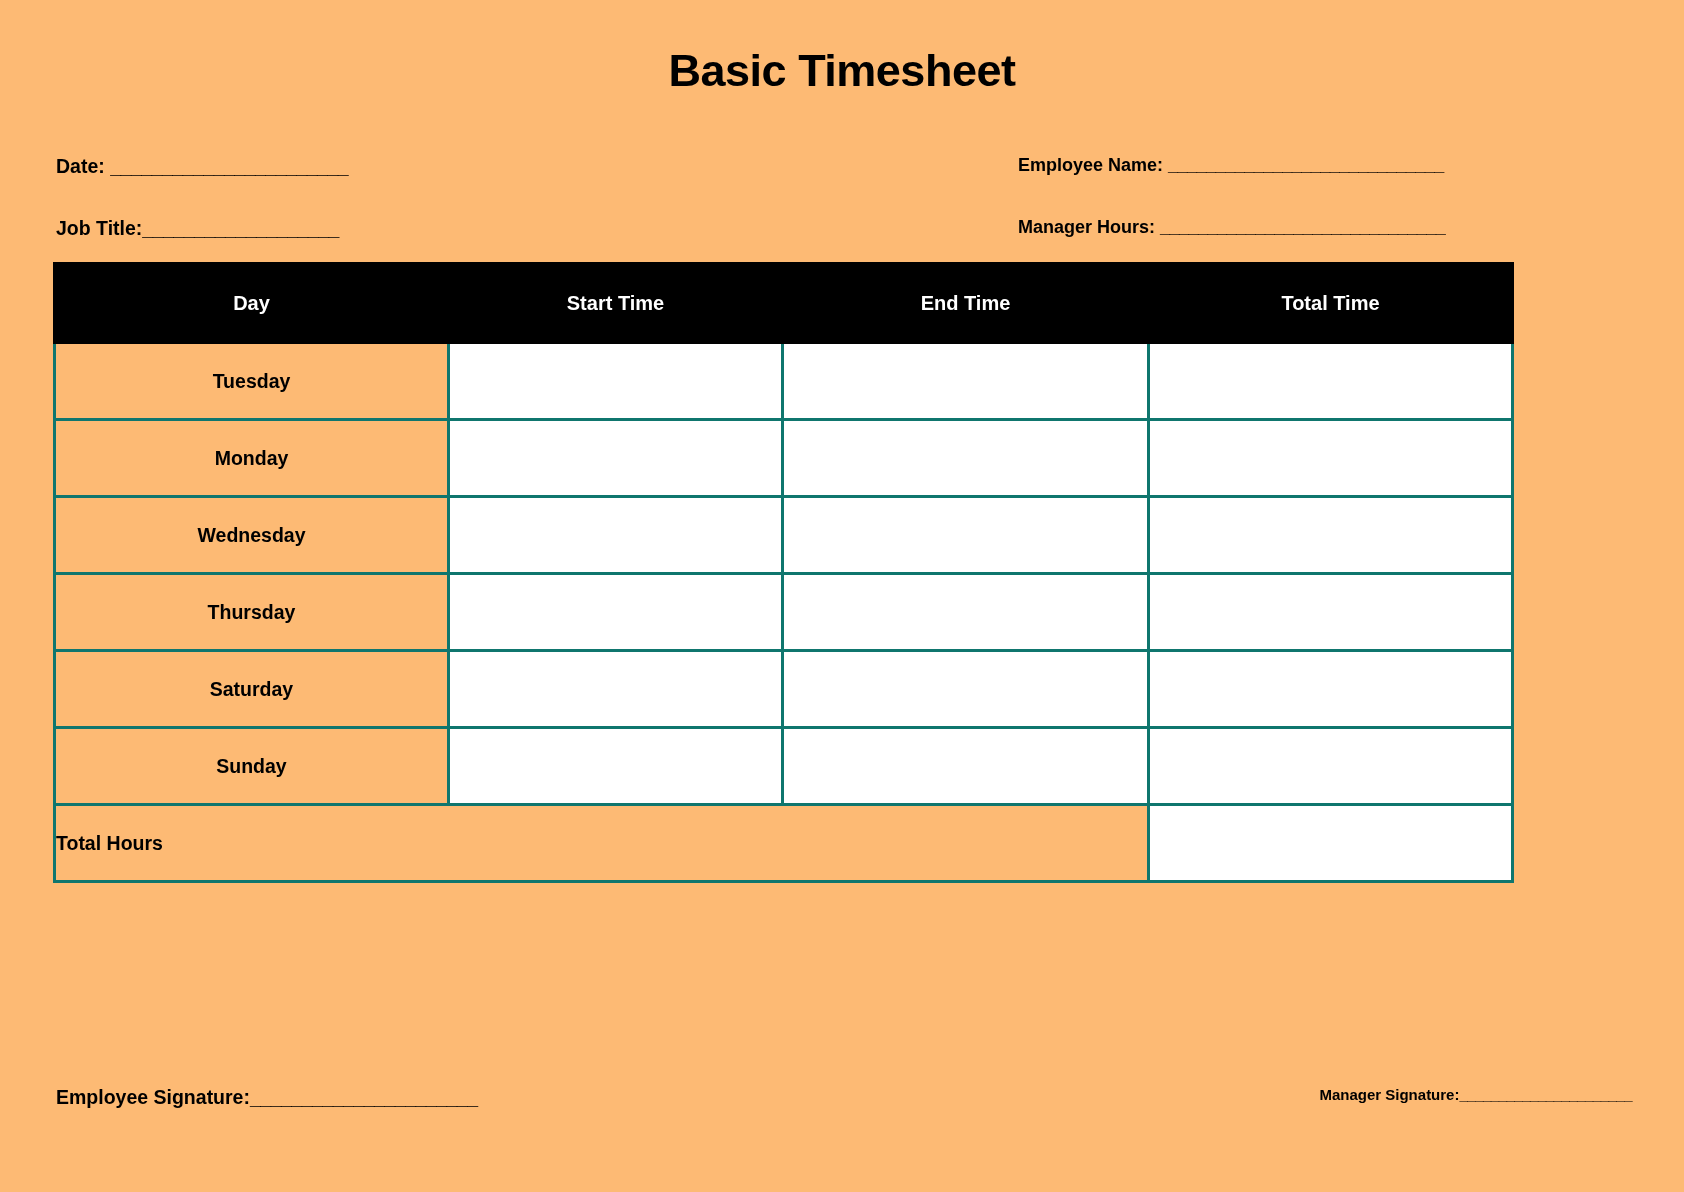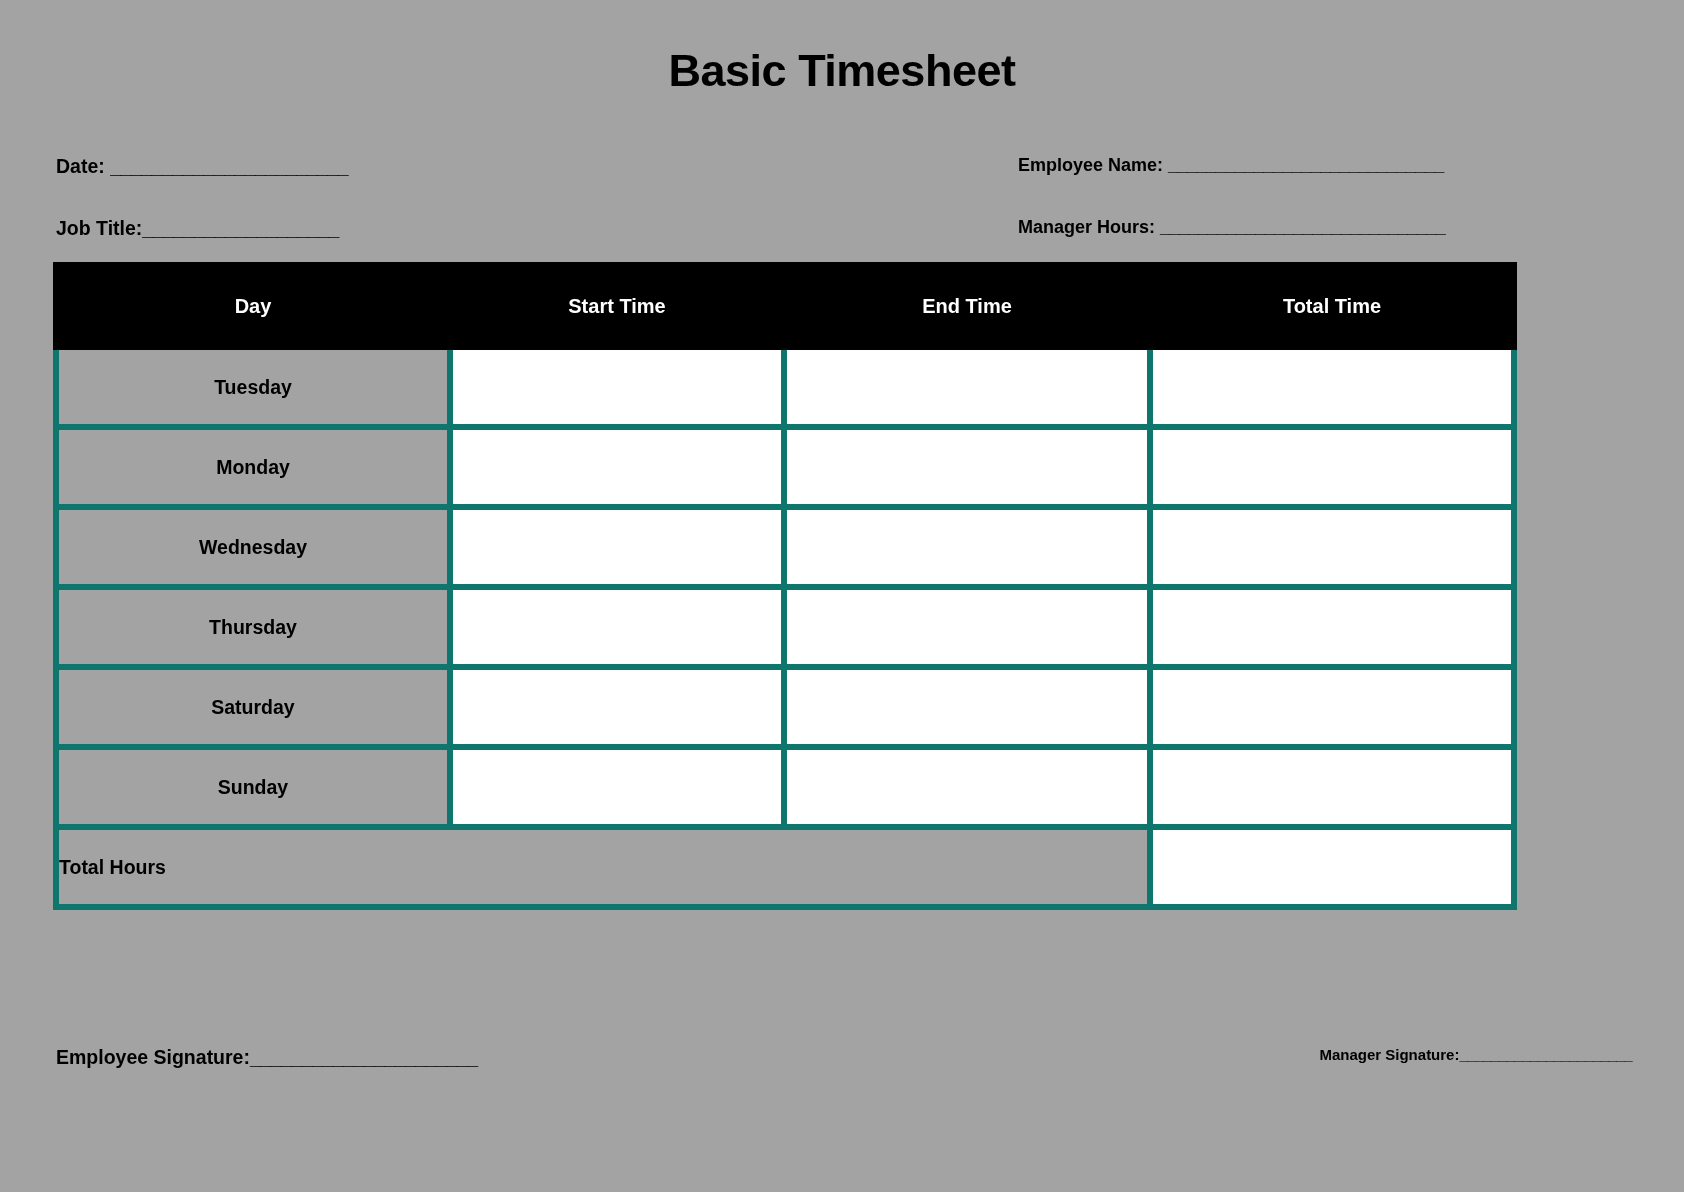--- a/index.html
+++ b/index.html
@@ -12,21 +12,21 @@
     height: 1192px;
     font-family: "Liberation Sans", sans-serif;
     color: #000000;
     -webkit-font-smoothing: antialiased;
   }
 
   .page {
     position: relative;
     width: 1684px;
     height: 1192px;
-    background: #a3a3a3;
+    background: #fdba74;
     box-sizing: border-box;
   }
 
   
   .title {
     position: absolute;
     top: 46px;
     left: 0;
     width: 1684px;
     text-align: center;
@@ -76,21 +76,21 @@
     width: 1458px;
     border-collapse: collapse;
     table-layout: fixed;
   }
   .sheet col.c-day    { width: 394px; }
   .sheet col.c-start  { width: 334px; }
   .sheet col.c-end    { width: 366px; }
   .sheet col.c-total  { width: 364px; }
 
   .sheet th, .sheet td {
-    border: 6px solid #0f766e;
+    border: 3px solid #0f766e;
     padding: 0;
   }
 
   .sheet thead th {
     background: #000000;
     color: #ffffff;
     font-size: 20px;
     font-weight: bold;
     height: 76px;
     text-align: center;
@@ -115,21 +115,21 @@
     font-size: 19.5px;
     font-weight: bold;
     height: 74px;
     vertical-align: middle;
   }
 
   
   .signatures {
     position: absolute;
     left: 56px;
-    top: 1046px;
+    top: 1086px;
     width: 1576px;
     height: 40px;
   }
   .sig-left {
     position: absolute;
     left: 0;
     top: 0;
     font-size: 19.5px;
     font-weight: bold;
     white-space: pre;

